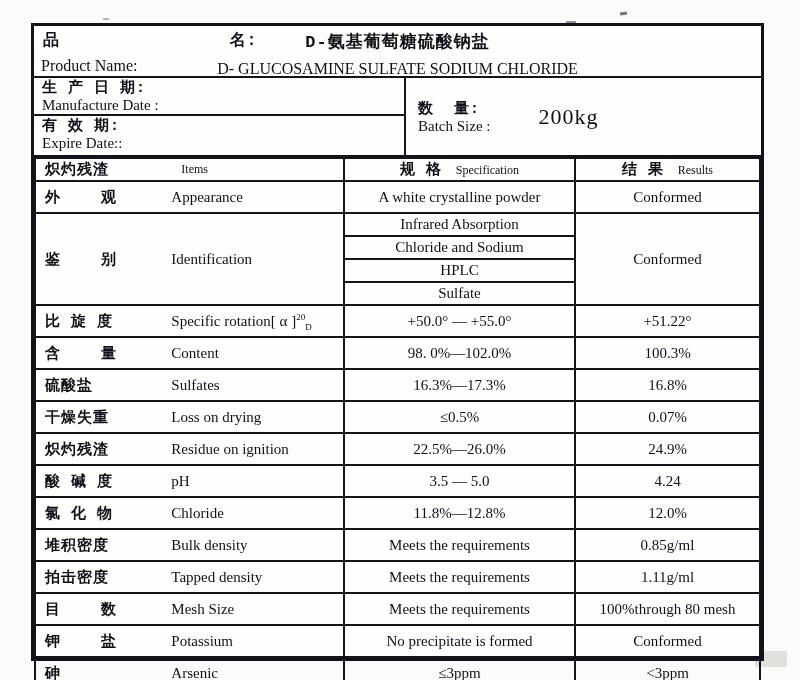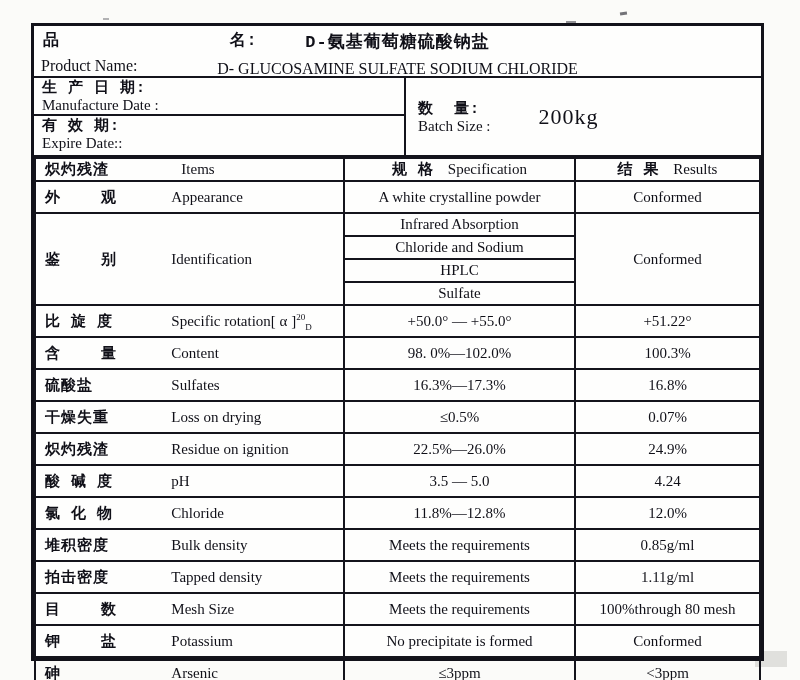--- a/index.html
+++ b/index.html
@@ -50,21 +50,21 @@
   table { width:100%; border-collapse:collapse; table-layout:fixed; }
   td { border:2px solid #14141c; padding:0 2px; font-size:15px; vertical-align:middle; }
   td.c { text-align:center; }
   .items-cell { display:flex; align-items:center; }
   .items-cell .zh { width:44%; padding-left:7px; font-size:15px; }
   .items-cell .en { flex:1; font-size:15px; }
   tr.hd td { height:23px; }
   tr.simple td, tr.app td { height:32px; }
   tr.ident td { height:23px; }
   .hd .zh { font-size:15px; }
-  .hd .en { font-size:15px; margin-left:10px; }
+  .hd .en { font-size:12px; margin-left:10px; }
   sup { font-size:9px; vertical-align:super; line-height:0; }
   sub { font-size:9px; vertical-align:sub; line-height:0; }
   
   .speck { position:absolute; background:#2a2a33; }
   .sp1 { left:620px; top:12px; width:7px; height:3px; opacity:.65; transform:rotate(-8deg); }
   .sp2 { left:566px; top:21px; width:10px; height:2px; opacity:.5; }
   .sp3 { left:103px; top:18px; width:6px; height:2px; opacity:.35; }
   .smudge { position:absolute; left:755px; top:651px; width:32px; height:16px; background:#d9d9d6; opacity:.8; }
 </style>
 </head>

